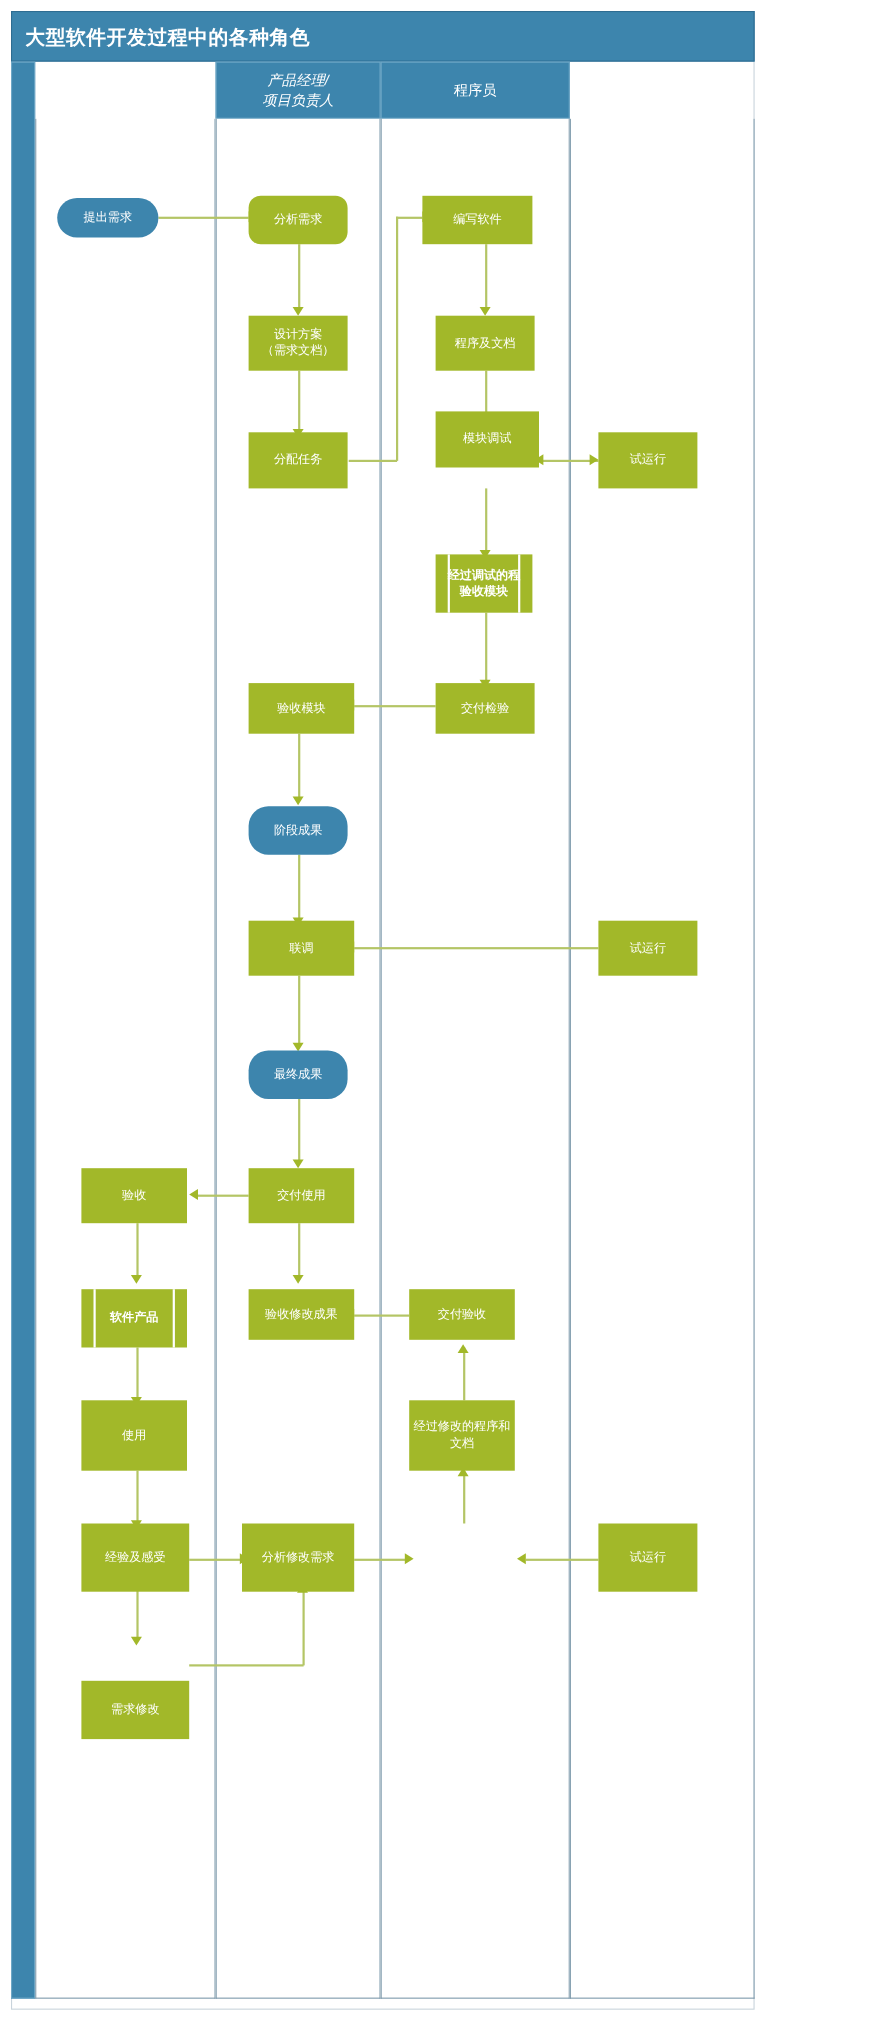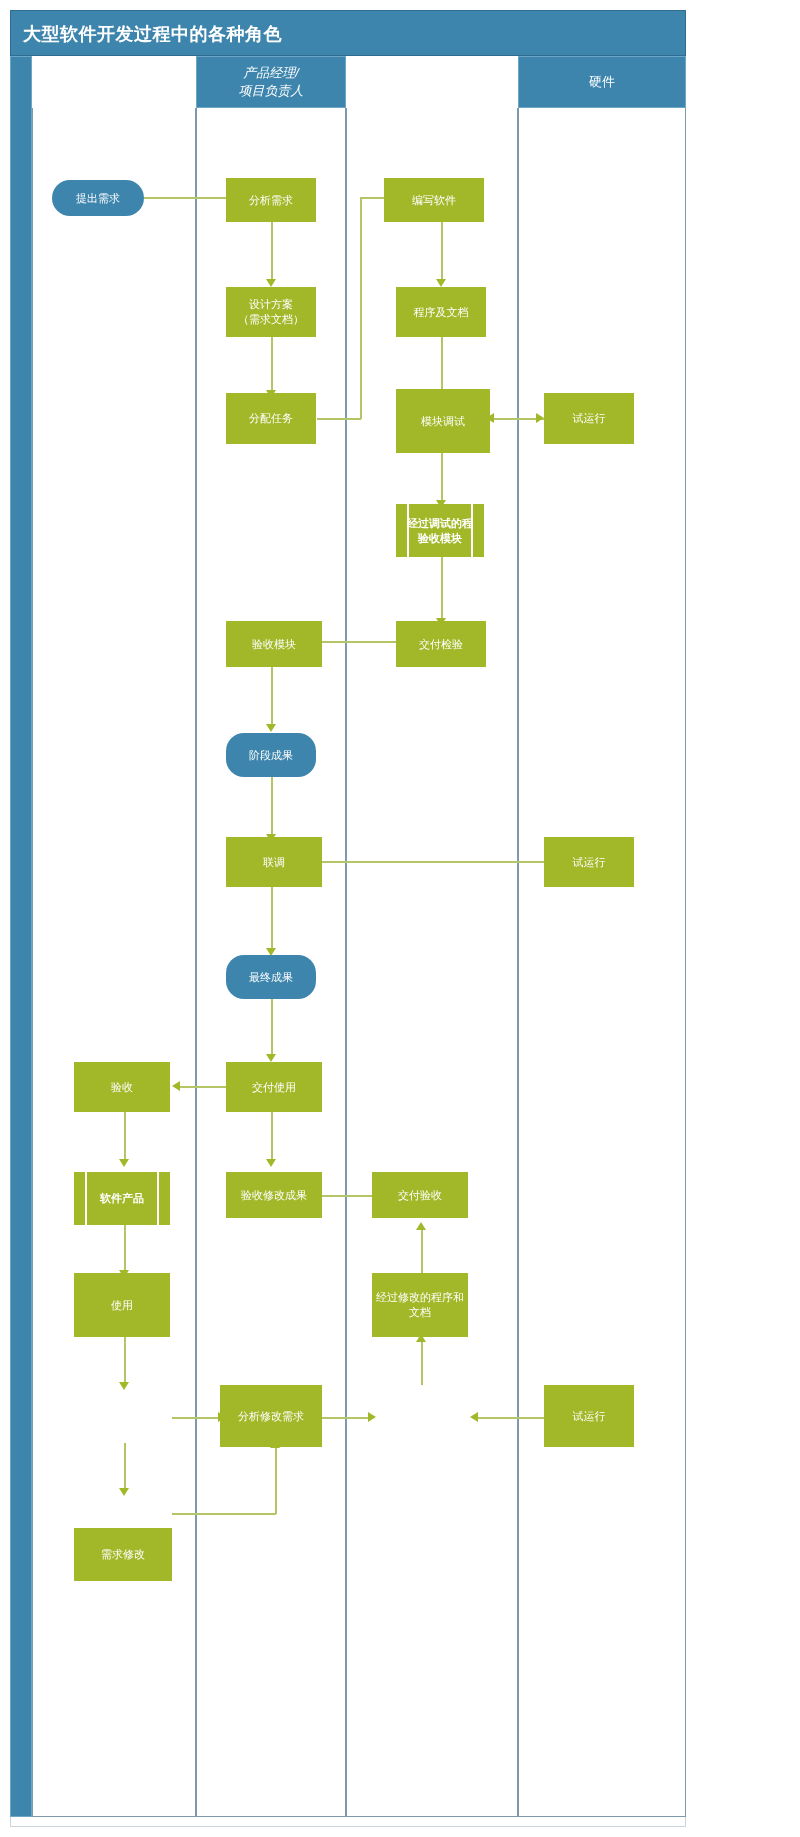--- a/index.html
+++ b/index.html
@@ -155,21 +155,21 @@
   </div>
 
   <div class="lane-gutter"></div>
 
   <div class="lane-head" style="left:196px; width:150px;font-style:italic;">
     <span>
       <span>产品经理/</span><br>
       <span>项目负责人</span>
     </span>
   </div>
-  <div class="lane-head" style="left:518px; width:168px;">硬件</div>
+  <div class="lane-head" style="left:346px; width:172px;">程序员</div>
 
   <div class="lane-body" style="left:32px;  width:164px;"></div>
   <div class="lane-body" style="left:196px; width:150px;"></div>
   <div class="lane-body" style="left:346px; width:172px;"></div>
   <div class="lane-body" style="left:518px; width:168px;"></div>
 
   <div class="conn h" style="left:144px; top:197px; width:82px;"></div>
   <div class="arrow right" style="left:226px; top:192px;"></div>
 
   <div class="conn v" style="left:271px; top:222px; height:60px;"></div>
@@ -252,36 +252,36 @@
 
   <div class="conn v" style="left:124px; top:1443px; height:48px;"></div>
   <div class="arrow down" style="left:119px; top:1488px;"></div>
 
   <div class="conn h" style="left:172px; top:1513px; width:104px;"></div>
   <div class="conn v" style="left:275px; top:1443px; height:71px;"></div>
   <div class="arrow up" style="left:270px; top:1440px;"></div>
 
   <div class="node rounded" style="left:52px;  top:180px; width:92px;  height:36px;">提出需求</div>
 
-  <div class="node" style="left:226px; top:178px; width:90px;  height:44px;">分析需求</div>
+  <div class="node" style="left:226px; top:178px; width:90px;  height:44px;border-radius:11px;">分析需求</div>
 
   <div class="node" style="left:384px; top:178px; width:100px; height:44px;">编写软件</div>
 
   <div class="node" style="left:226px; top:287px; width:90px;  height:50px;">
     <span>
       <span>设计方案</span><br>
       <span>（需求文档）</span>
     </span>
   </div>
 
   <div class="node" style="left:396px; top:287px; width:90px;  height:50px;">程序及文档</div>
 
   <div class="node" style="left:226px; top:393px; width:90px;  height:51px;">分配任务</div>
 
-  <div class="node" style="left:396px; top:389px; width:94px;  height:64px;">模块调试</div>
+  <div class="node" style="left:396px; top:374px; width:94px;  height:51px;">模块调试</div>
 
   <div class="node" style="left:544px; top:393px; width:90px;  height:51px;">试运行</div>
 
   <div class="node doc" style="left:396px; top:504px; width:88px; height:53px;">
     <span>
       <span>经过调试的程</span><br>
       <span>验收模块</span>
     </span>
   </div>
 
@@ -309,20 +309,21 @@
 
   <div class="node" style="left:372px; top:1273px; width:96px;  height:64px;">
     <span>
       <span>经过修改的程序和</span><br>
       <span>文档</span>
     </span>
   </div>
 
   <div class="node" style="left:74px;  top:1273px; width:96px;  height:64px;">使用</div>
 
+  <div class="node" style="left:74px;  top:1385px; width:98px;  height:62px;">经验及感受</div>
 
   <div class="node" style="left:220px; top:1385px; width:102px; height:62px;">分析修改需求</div>
 
 
   <div class="node" style="left:544px; top:1385px; width:90px;  height:62px;">试运行</div>
 
   <div class="node" style="left:74px;  top:1491px; width:98px;  height:53px;margin-top:37px;">需求修改</div>
 
 </div>
 

